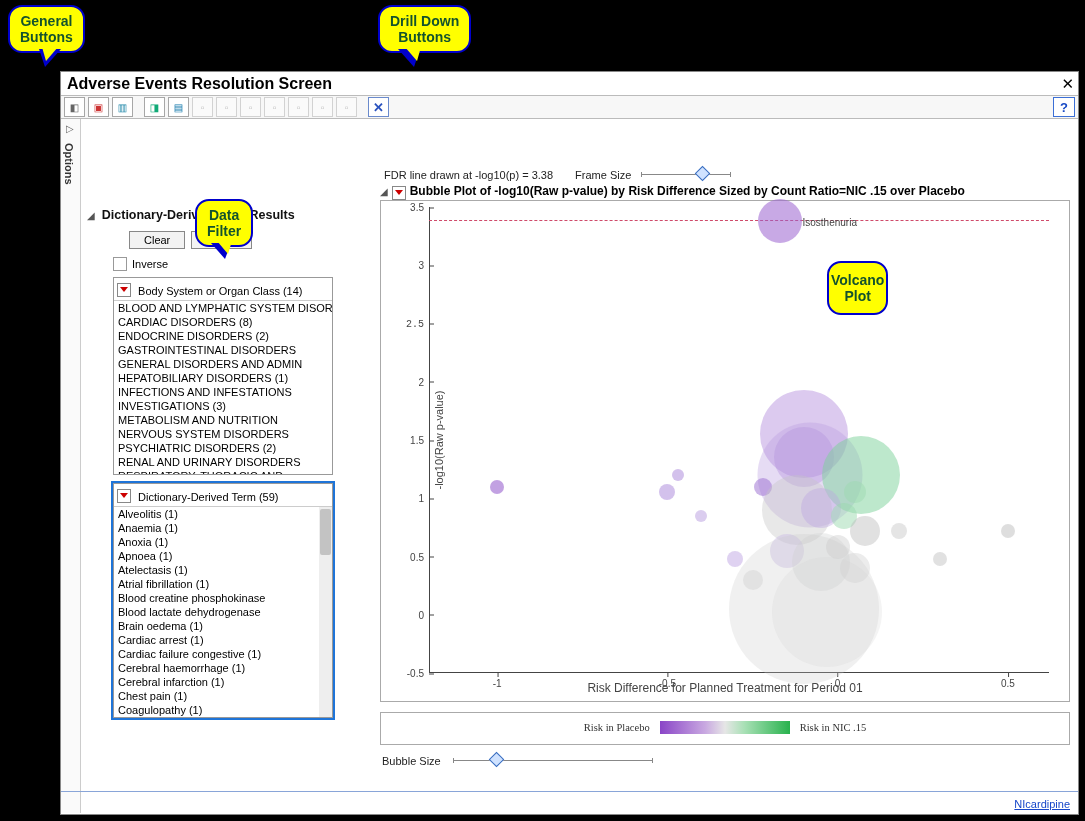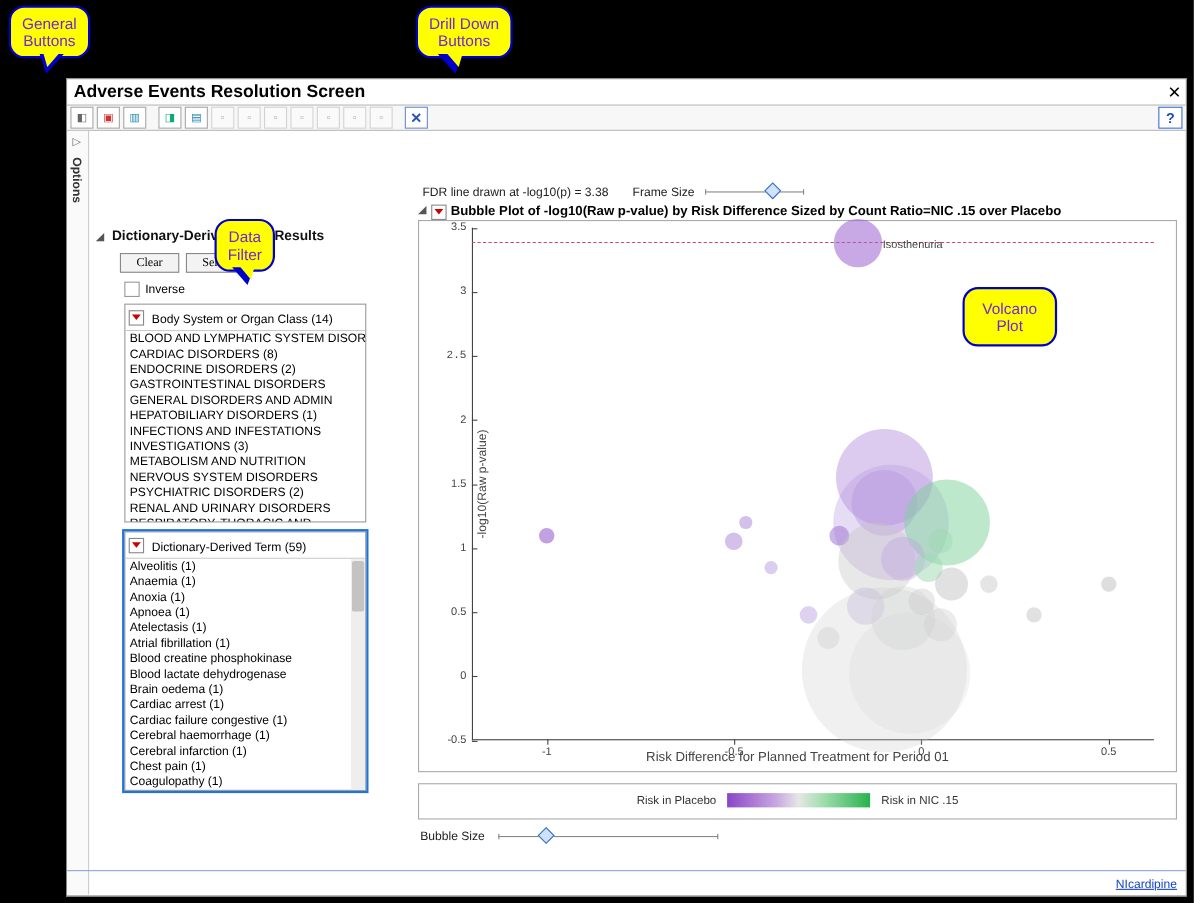--- a/index.html
+++ b/index.html
@@ -1,28 +1,28 @@
 <!DOCTYPE html>
 <html><head>
 <meta charset="utf-8">
 <style>
   html,body{margin:0;padding:0;font-family:Arial,Helvetica,sans-serif;font-size:11px;background:#000;}
   .canvas{position:relative;width:1085px;height:821px;background:#000;overflow:hidden;}
-  .callout{position:absolute;background:#ffff00;border:2.5px solid #0000cc;border-radius:14px;padding:6px 10px;color:#6d28d9;font-weight:normal;font-size:14px;text-align:center;line-height:1.15;z-index:30;}
+  .callout{position:absolute;background:#ffff00;border:2.5px solid #0000cc;border-radius:14px;padding:6px 10px;color:#14532d;font-weight:bold;font-size:14px;text-align:center;line-height:1.15;z-index:30;}
   .callout .tail{position:absolute;width:0;height:0;}
   .co-general{left:8px;top:5px;}
   .co-general .tail{bottom:-16px;right:22px;border-left:6px solid transparent;border-right:16px solid transparent;border-top:18px solid #0000cc;}
   .co-general .tail::after{content:"";position:absolute;top:-20px;left:-3px;border-left:4px solid transparent;border-right:12px solid transparent;border-top:14px solid #ffff00;}
   .co-drill{left:378px;top:5px;}
   .co-drill .tail{bottom:-16px;left:18px;border-right:6px solid transparent;border-left:16px solid transparent;border-top:18px solid #0000cc;}
   .co-drill .tail::after{content:"";position:absolute;top:-20px;left:-9px;border-right:4px solid transparent;border-left:12px solid transparent;border-top:14px solid #ffff00;}
   .co-data{left:195px;top:199px;}
   .co-data .tail{bottom:-14px;left:14px;border-right:6px solid transparent;border-left:14px solid transparent;border-top:16px solid #0000cc;}
   .co-data .tail::after{content:"";position:absolute;top:-18px;left:-8px;border-right:4px solid transparent;border-left:11px solid transparent;border-top:13px solid #ffff00;}
-  .co-volcano{left:875px;top:261px;padding:9px 16px;}
+  .co-volcano{left:827px;top:261px;padding:9px 2px;}
   .window{position:absolute;left:60px;top:71px;width:1017px;height:742px;background:#fff;border:1px solid #888;}
   .title-row{display:flex;align-items:center;padding:3px 4px 2px 6px;color:#000;font-weight:bold;font-size:16px;}
   .title-row .x{margin-left:auto;font-size:15px;font-weight:normal;cursor:default;}
   .toolbar{height:22px;border-top:1px solid #bbb;border-bottom:1px solid #bbb;display:flex;align-items:center;padding:0 3px;gap:3px;background:#f7f7f7;}
   .tbtn{width:19px;height:18px;border:1px solid #a7a7a7;background:#fff;display:flex;align-items:center;justify-content:center;font-size:10px;color:#666;}
   .tbtn.on{background:#fff;}
   .tbtn.off{opacity:.45;}
   .tbtn.blueX{color:#2a52be;font-weight:bold;font-size:13px;border-color:#6a8acc;}
   .tgap{width:5px;}
   .help{margin-left:auto;width:20px;height:18px;border:1px solid #3b6fd6;color:#1749c5;font-weight:bold;font-size:13px;display:flex;align-items:center;justify-content:center;background:#fff;}
@@ -31,21 +31,21 @@
   .options-tab .tri{position:absolute;top:4px;left:5px;color:#666;font-size:10px;}
   .options-tab .lbl{position:absolute;top:24px;left:2px;writing-mode:vertical-rl;font-size:11px;font-weight:bold;color:#333;}
   .main{flex:1;position:relative;display:flex;padding:4px 6px 4px 4px;align-items:center;}
   .disclose{display:inline-block;color:#555;margin-right:4px;font-size:10px;}
   .red-disclose{display:inline-block;width:12px;height:12px;border:1px solid #888;background:#fff;margin-right:4px;position:relative;top:2px;}
   .red-disclose::after{content:"";position:absolute;left:2px;top:3px;border-left:4px solid transparent;border-right:4px solid transparent;border-top:5px solid #c00;}
   .sec-title{font-weight:bold;font-size:12.5px;color:#111;}
   .left-col{width:258px;flex:0 0 258px;margin-right:8px;}
   .left-head{padding:2px 0 4px 2px;}
   .section-filter{margin:3px 0 0 14px;}
-  .btnrow{margin:5px 0 8px 24px;display:flex;gap:6px;font-family:Liberation Serif, serif;}
+  .btnrow{margin:5px 0 8px 44px;display:flex;gap:6px;}
   .jbtn{border:1px solid #888;background:#f3f3f3;padding:2px 14px;font-size:11px;}
   .inverse-row{margin:8px 0 6px 28px;display:flex;align-items:center;gap:5px;}
   .inverse-row .cb{width:12px;height:12px;border:1px solid #999;background:#fff;}
   .listbox{border:1px solid #999;margin:2px 10px 8px 28px;background:#fff;}
   .listbox.sel{outline:2px solid #1e74d8;outline-offset:0;}
   .listhead{padding:3px 3px;border-bottom:1px solid #ccc;font-size:11px;}
   .listbody{max-height:173px;overflow:hidden;}
   .listbody.tall{max-height:214px;position:relative;}
   .lrow{padding:1px 4px;font-size:11px;white-space:nowrap;overflow:hidden;text-overflow:clip;color:#000;}
   .scrollbar{position:absolute;right:0;top:0;bottom:0;width:13px;background:#eee;}
@@ -66,21 +66,21 @@
   .xlab{text-align:center;font-size:12px;color:#444;padding:2px 0 6px;}
   .axis-x{position:absolute;left:0;right:0;border-top:1px solid #444;}
   .axis-y{position:absolute;top:0;bottom:0;left:0;border-left:1px solid #444;}
   .tick-x{position:absolute;font-size:10px;color:#444;transform:translateX(-50%);} 
   .tick-x .m{position:absolute;left:50%;top:-6px;width:1px;height:5px;background:#444;}
   .tick-y{position:absolute;font-size:10px;color:#444;right:100%;padding-right:5px;transform:translateY(50%);} 
   .tick-y .m{position:absolute;right:-5px;top:50%;width:5px;height:1px;background:#444;}
   .fdrline{position:absolute;left:0;right:0;border-top:1.4px dashed #cf4a6a;}
   .bubble{position:absolute;border-radius:50%;transform:translate(-50%,50%);} 
   .ann{position:absolute;font-size:10px;color:#444;transform:translate(-50%,0);}
-  .legend-box{border:1px solid #aaa;margin:10px 2px 0 2px;padding:8px 0 10px;display:flex;justify-content:center;align-items:center;}
+  .legend-box{border:1px solid #aaa;margin:10px 2px 0 2px;padding:8px 0 10px;display:flex;justify-content:center;align-items:center;font-family:Liberation Serif, serif;}
   .grad{width:130px;height:13px;background:linear-gradient(90deg,#8a45c7 0%,#c9a9e1 35%,#e6e6e6 50%,#a8e0b5 65%,#28b24d 100%);}
   .leg-lab{font-size:10.5px;color:#333;margin:0 10px;}
   .bsize-row{display:flex;align-items:center;margin:10px 0 0 4px;font-size:11px;color:#222;}
   .footer-link{position:absolute;right:8px;bottom:4px;color:#1646c9;text-decoration:underline;font-size:11px;}
   .hr-bottom{position:absolute;left:0;right:0;bottom:22px;height:1px;background:#89a5d8;}
 </style>
 </head>
 <body>
 
 <div class="canvas">

